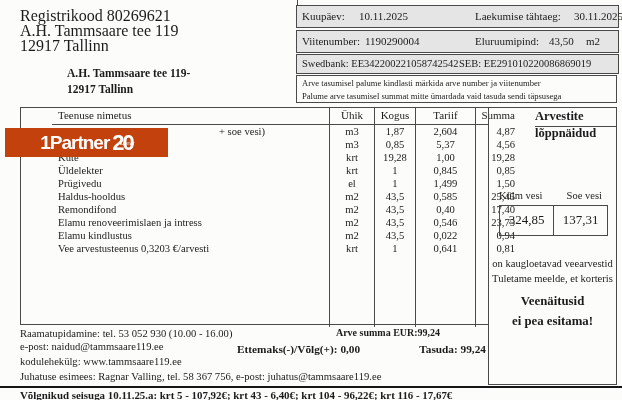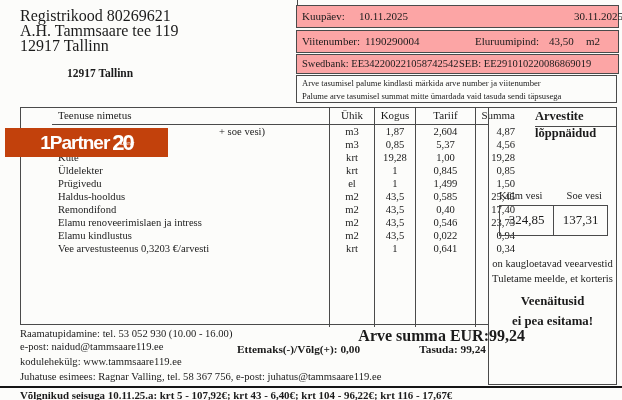--- a/index.html
+++ b/index.html
@@ -7,21 +7,21 @@
     position:relative; width:622px; height:400px; margin:0 auto;
     background:#fcfcfa; overflow:hidden;
     font-family:"Liberation Serif", serif; color:#1b1b1b;
     -webkit-font-smoothing:antialiased;
   }
   .abs{position:absolute;}
   
   .sender{left:20px; top:8px; font-size:16px; line-height:15px;}
   .recipient{left:67px; top:66px; font-weight:bold; font-size:11.5px; line-height:15.5px;}
   
-  .ibox{left:296px; width:321px; border:1px solid #4a4a4a; background:#fca5a5;}
+  .ibox{left:296px; width:321px; border:1px solid #4a4a4a; background:#e5e5e5;}
   .ibox span{position:absolute; top:0; white-space:nowrap; font-size:11px; line-height:21px;}
   .b1{top:5px; height:21px;}
   .b2{top:30px; height:21px;}
   .b3{top:54px; height:18px;}
   .b3 span{font-size:10.5px; line-height:18px;}
   .nbox{left:296px; top:75px; width:321px; height:28px; border:1px solid #4a4a4a;
         font-size:8.6px; line-height:13px; padding:1px 0 0 5px; box-sizing:border-box;}
   .tick{left:297px; top:0; width:1px; height:5px; background:#4a4a4a;}
   
   .stable{left:20px; top:107px; width:468px; height:218px;
@@ -51,22 +51,22 @@
   .mlabels span{flex:1; text-align:center;}
   .mbox{position:absolute; top:97px; left:10px; width:107px; height:29px;
         border:1px solid #4a4a4a; display:flex;}
   .mcell{flex:1; text-align:center; font-size:13px; line-height:27px;}
   .mcell + .mcell{border-left:1px solid #4a4a4a;}
   .pnote{position:absolute; top:148px; left:0; width:100%; text-align:center;
          font-size:10.6px; line-height:15px;}
   .pbold{position:absolute; top:183px; left:0; width:100%; text-align:center;
          font-weight:bold; font-size:12.8px; line-height:20px;}
   
-  .tot1{left:290px; top:327px; width:196px; display:flex; justify-content:flex-end;
-        font-weight:bold; font-size:16px;margin-left:39px;}
+  .tot1{left:290px; top:327px; width:196px; display:flex; justify-content:center;
+        font-weight:bold; font-size:10px;}
   .tot2{left:237px; top:343px; width:249px; display:flex; justify-content:space-between;
         font-weight:bold; font-size:11.3px;}
   
   .contact{left:20px; font-size:10.6px; white-space:nowrap;}
   .c1{top:328px;} .c2{top:341px;} .c3{top:356px;} .c4{top:371px;}
   
   .brule{left:0; top:386px; width:622px; height:2px; background:#151515;}
   .debtors{left:20px; top:389px; font-weight:bold; font-size:10.9px; white-space:nowrap;}
 </style>
 </head>
@@ -74,28 +74,30 @@
 
 <div class="page">
 
   <div class="abs sender">
     <div>Registrikood  80269621</div>
     <div>A.H. Tammsaare tee 119</div>
     <div>12917 Tallinn</div>
   </div>
 
   <div class="abs recipient">
+    <div>A.H. Tammsaare tee 119-</div>
     <div>12917 Tallinn</div>
   </div>
 
   <div class="abs tick"></div>
 
   <div class="abs ibox b1">
     <span style="left:5px">Kuupäev:</span>
     <span style="left:62px">10.11.2025</span>
+    <span style="left:178px">Laekumise tähtaeg:</span>
     <span style="left:277px">30.11.2025</span>
   </div>
   <div class="abs ibox b2">
     <span style="left:5px">Viitenumber:</span>
     <span style="left:68px">1190290004</span>
     <span style="left:178px">Eluruumipind:</span>
     <span style="left:252px">43,50</span>
     <span style="left:289px">m2</span>
   </div>
   <div class="abs ibox b3">
@@ -177,21 +179,21 @@
           <div class="tcell c-unit">m2</div>
           <div class="tcell c-qty">43,5</div>
           <div class="tcell c-tariff">0,022</div>
           <div class="tcell c-sum">0,94</div>
         </div>
         <div class="trow">
           <div class="tcell c-name">Vee arvestusteenus 0,3203 €/arvesti</div>
           <div class="tcell c-unit">krt</div>
           <div class="tcell c-qty">1</div>
           <div class="tcell c-tariff">0,641</div>
-          <div class="tcell c-sum">0,34</div>
+          <div class="tcell c-sum">0,81</div>
         </div>
       </div>
     <div class="trow tfill">
       <div class="tcell c-name"></div>
       <div class="tcell c-unit"></div>
       <div class="tcell c-qty"></div>
       <div class="tcell c-tariff"></div>
       <div class="tcell c-sum"></div>
     </div>
   </div>

